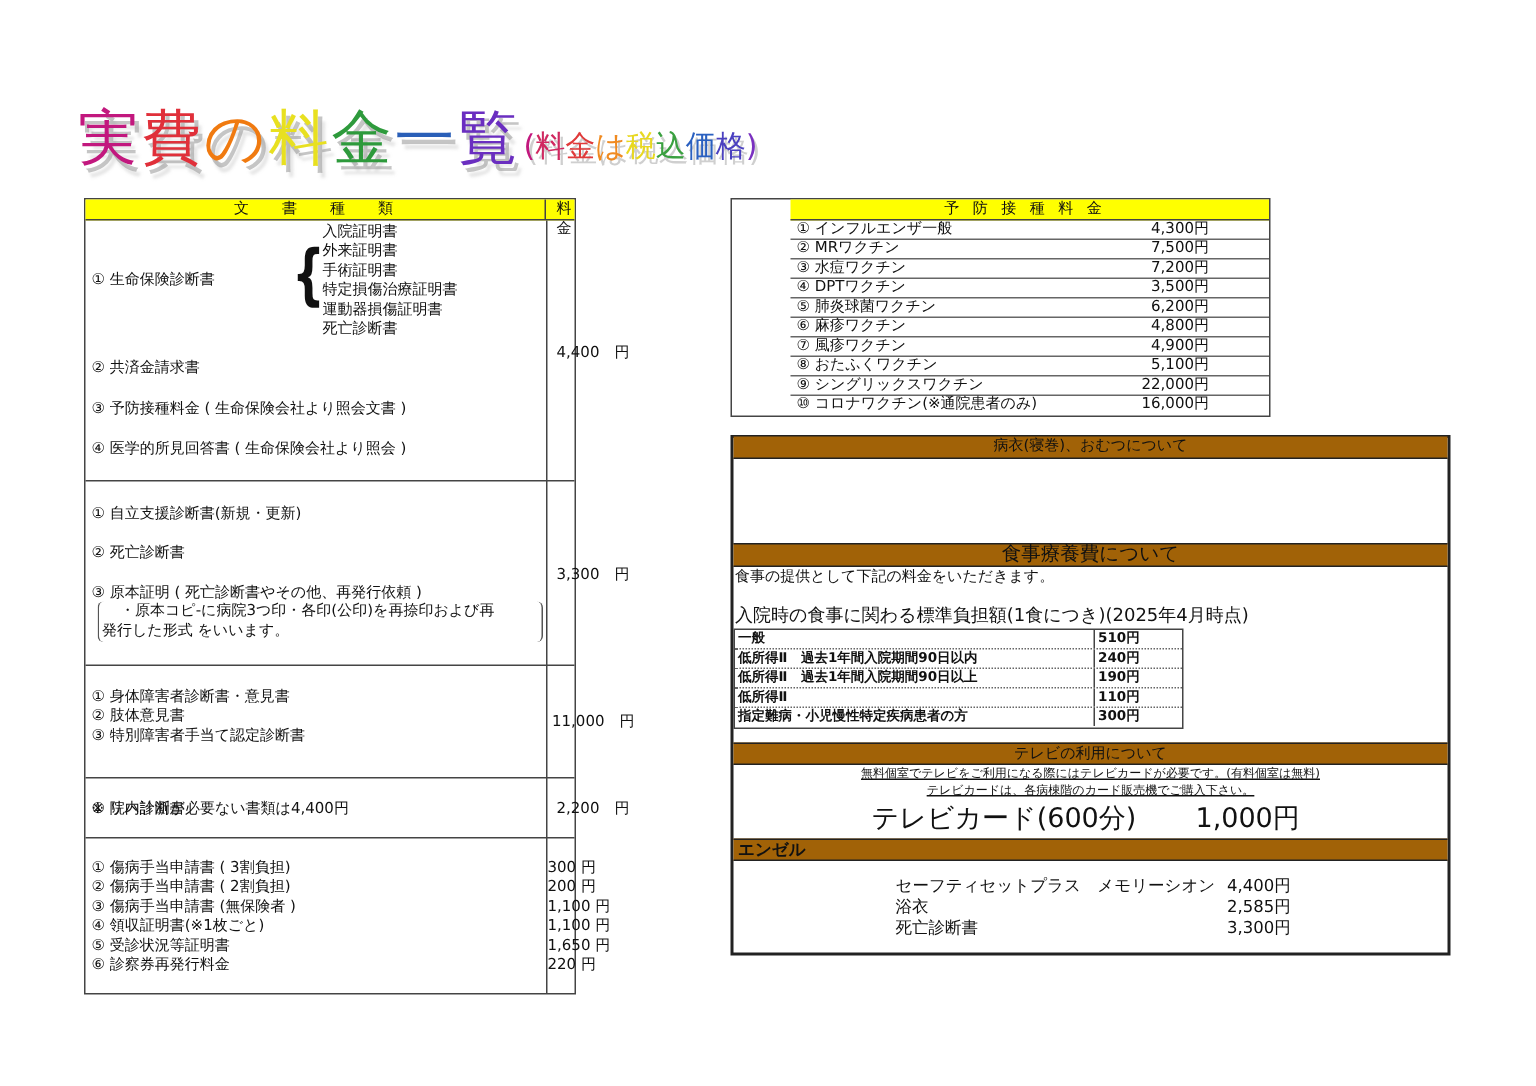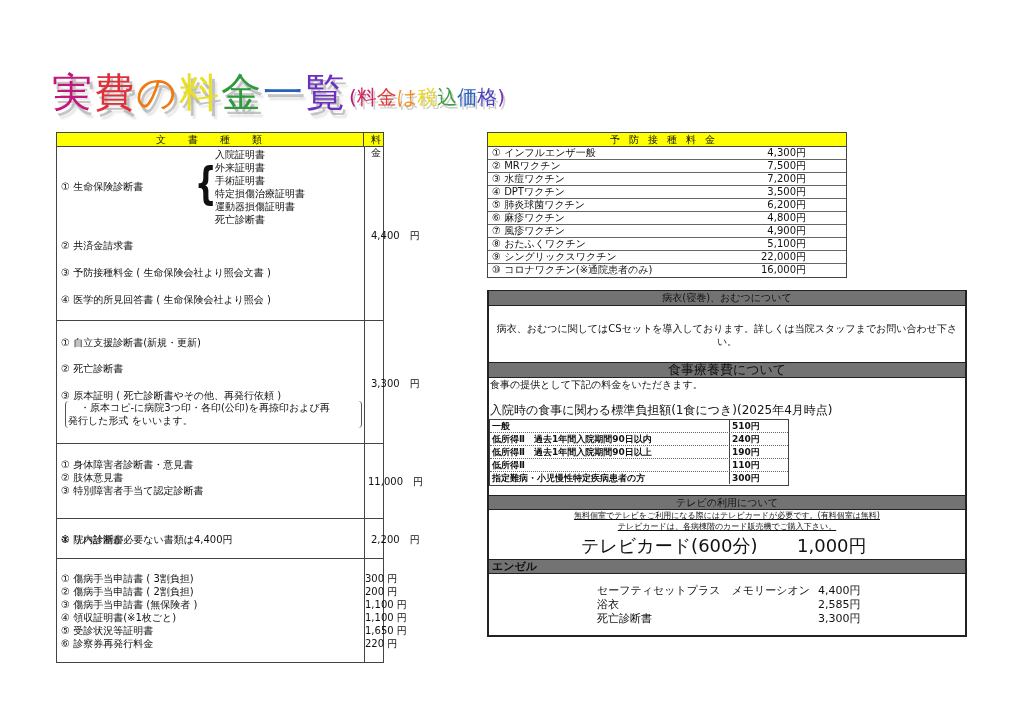--- a/index.html
+++ b/index.html
@@ -22,30 +22,30 @@
                    font-size:10px; line-height:13px; text-align:center; letter-spacing:22px; padding-left:20px; }
   #left .hdr .c2 { position:absolute; left:308px; right:0; top:0; height:13px; font-size:10px; line-height:13px; text-align:center; letter-spacing:6px; padding-left:6px; }
   #left .vline { position:absolute; left:307px; top:14px; bottom:0; width:1px; background:#444; }
   .sec { position:absolute; left:0; right:0; border-bottom:1px solid #444; }
   .sec:last-child { border-bottom:none; }
   .t { position:absolute; font-size:10px; line-height:13px; white-space:nowrap; }
   .price { position:absolute; left:308px; right:0; font-size:10px; line-height:13px; white-space:nowrap; }
   .brace { position:absolute; font-size:44px; line-height:44px; font-weight:bold; transform:scaleX(0.7); }
 
   
-  #vacc { left:487px; top:132px; width:360px; border:1px solid #444; }
+  #vacc { left:487px; top:132px; width:360px; border:1px solid #444;padding-left:39px; }
   #vacc .vh { height:14px; background:#ffff00; border-bottom:1px solid #444; font-size:10px; line-height:13px; text-align:center; letter-spacing:9px; }
   #vacc .vr { height:13px; border-bottom:1px solid #666; position:relative; font-size:10px; line-height:12px; }
   #vacc .vr:last-child { border-bottom:none; }
   #vacc .vr .n { position:absolute; left:4px; top:0; white-space:nowrap; }
   #vacc .vr .p { position:absolute; right:40px; top:0; white-space:nowrap; }
 
   
   #info { left:487px; top:290px; width:480px; height:347px; border:2px solid #222; }
-  .ybar { position:absolute; left:0; right:0; background:#737373; border-top:1px solid #222; border-bottom:1px solid #222; }
+  .ybar { position:absolute; left:0; right:0; background:#a16207; border-top:1px solid #222; border-bottom:1px solid #222; }
   .ybar.c { text-align:center; }
   .small { font-size:10px; line-height:13px; }
   .meal { position:absolute; left:0; top:127px; width:300px; border:1px solid #444; }
   .meal .mr { height:13px; border-bottom:1px dotted #666; position:relative; font-size:9px; line-height:12px; }
   .meal .mr:last-child { border-bottom:none; }
   .meal .mr .l { position:absolute; left:2px; top:0; white-space:nowrap; font-weight:bold; }
   .meal .mr .r { position:absolute; left:239px; top:0; width:60px; height:12px; border-left:1px solid #444; padding-left:2px; font-weight:bold; }
   .ul { text-decoration:underline; }
 </style>
 </head>
@@ -174,21 +174,20 @@
     </div>
   <div class="vr">
       <span class="n">⑩ コロナワクチン(※通院患者のみ)</span>
       <span class="p">16,000円</span>
     </div>
 </div>
 
 <div id="info" class="abs">
 
   <div class="ybar c small" style="top:-1px;height:15px;border-top:none;">病衣(寝巻)、おむつについて</div>
-  <div class="abs small" style="left:4px;right:4px;top:30px;text-align:center;">病衣、おむつに関してはCSセットを導入しております。詳しくは当院スタッフまでお問い合わせ下さい。</div>
 
   <div class="ybar c" style="top:70px;height:16px;font-size:13px;line-height:14px;">食事療養費について</div>
   <div class="abs small" style="left:1px;top:86px;">食事の提供として下記の料金をいただきます。</div>
   <div class="abs" style="left:1px;top:111px;font-size:12px;line-height:15px;white-space:nowrap;">入院時の食事に関わる標準負担額(1食につき)(2025年4月時点)</div>
   <div class="meal">
     <div class="mr">
         <span class="l">一般</span>
         <span class="r">510円</span>
       </div>
     <div class="mr">

